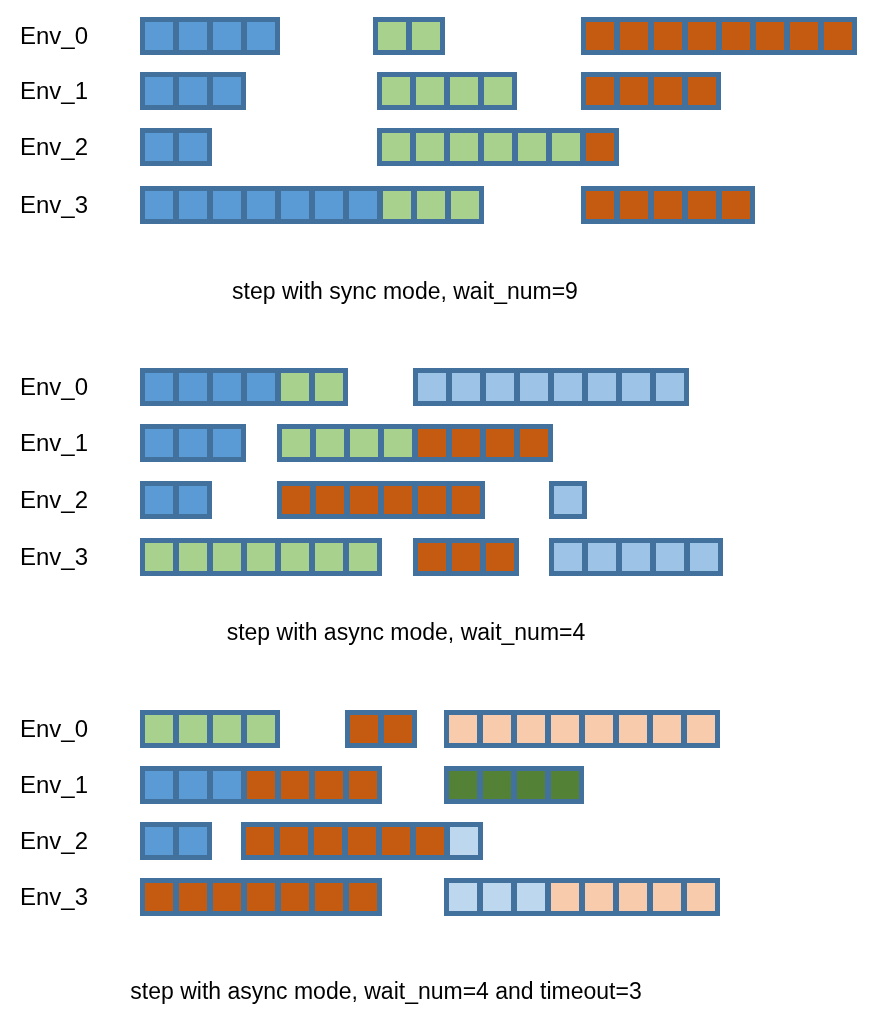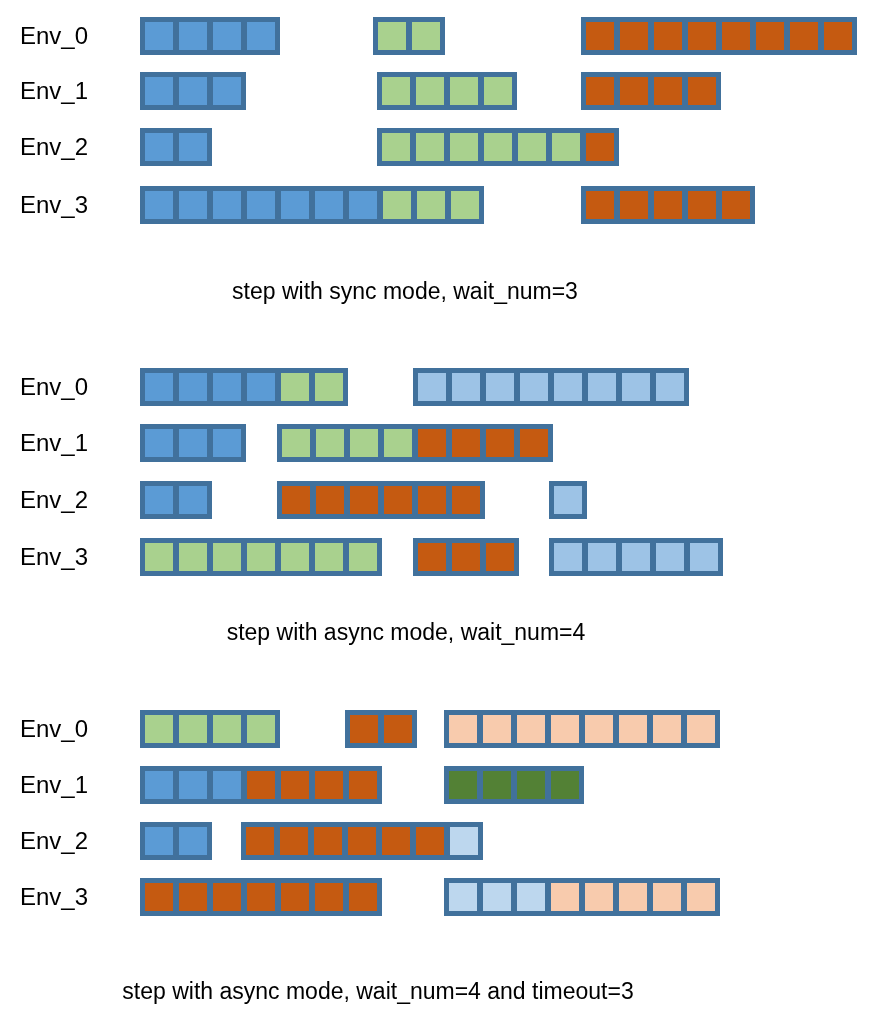--- a/index.html
+++ b/index.html
@@ -47,21 +47,21 @@
   .caption {
     position: absolute;
     font-size: 23px;
     line-height: 28px;
     color: #000000;
     text-align: center;
     white-space: nowrap;
   }
   .cap0 { top: 277px; left: 0; width: 810px; }
   .cap1 { top: 618px; left: 0; width: 812px; }
-  .cap2 { top: 977px; left: 0; width: 756px; }
+  .cap2 { top: 977px; left: 8px; width: 756px; }
 </style>
 </head>
 <body>
 
 <div class="figure">
   <div class="panel">
       <div class="env-row" style="top: 17px;">
         <div class="env-label">Env_0</div>
         <div class="bar" style="left: 140px; background: rgb(65, 113, 156);">
           <div class="cell" style="background: rgb(91, 155, 213);"></div>
@@ -301,16 +301,16 @@
           <div class="cell" style="background: rgb(189, 215, 238);"></div>
           <div class="cell" style="background: rgb(248, 203, 173);"></div>
           <div class="cell" style="background: rgb(248, 203, 173);"></div>
           <div class="cell" style="background: rgb(248, 203, 173);"></div>
           <div class="cell" style="background: rgb(248, 203, 173);"></div>
           <div class="cell" style="background: rgb(248, 203, 173);"></div>
         </div>
       </div>
     </div>
 
-  <div class="caption cap0">step with sync mode, wait_num=3</div>
+  <div class="caption cap0">step with sync mode, wait_num=9</div>
   <div class="caption cap1">step with async mode, wait_num=4</div>
   <div class="caption cap2">step with async mode, wait_num=4 and timeout=3</div>
 </div>
 
 </body></html>

